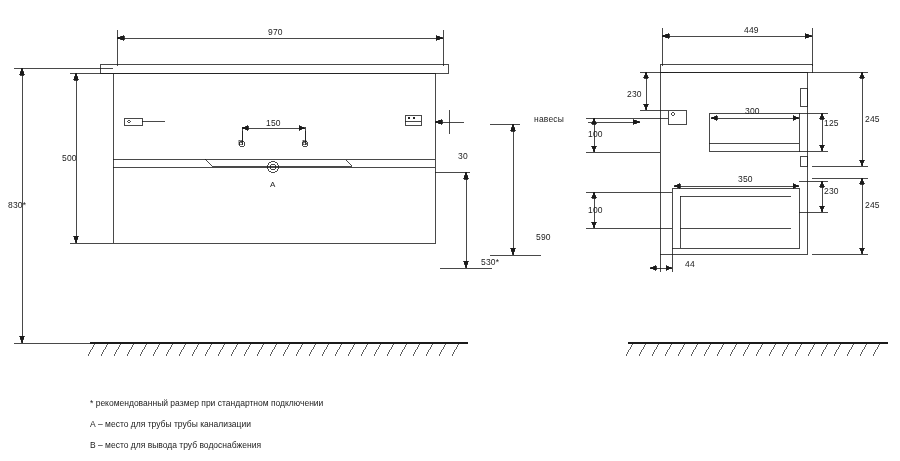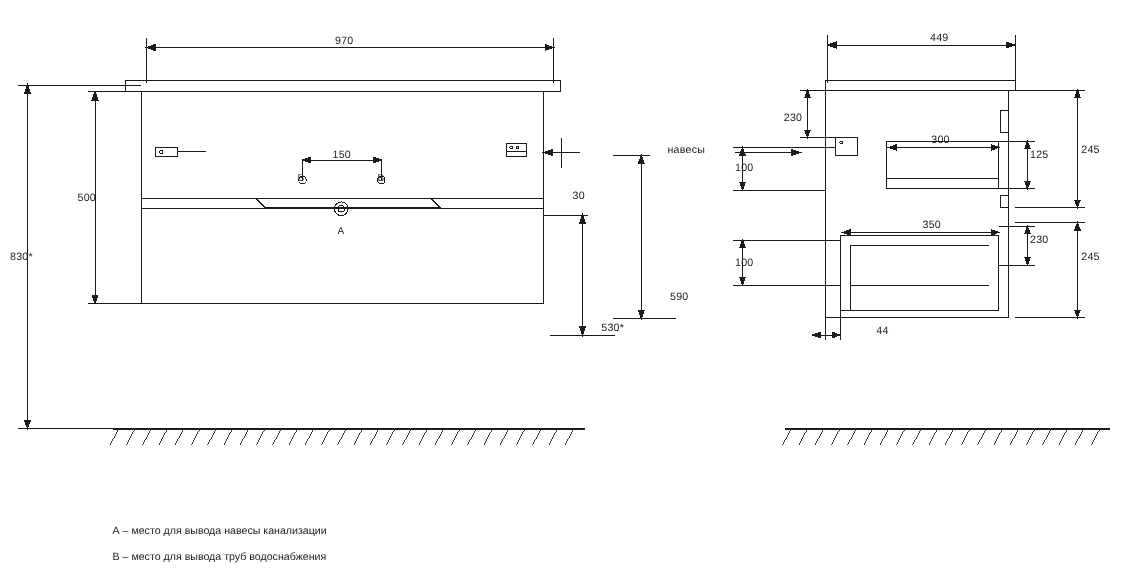--- a/index.html
+++ b/index.html
@@ -258,19 +258,20 @@
   <div class="lbl" style="left:744px;top:25px;">449</div>
   <div class="lbl" style="left:627px;top:89px;">230</div>
   <div class="lbl" style="left:745px;top:106px;">300</div>
   <div class="lbl" style="left:824px;top:118px;">125</div>
   <div class="lbl" style="left:865px;top:114px;">245</div>
   <div class="lbl" style="left:588px;top:129px;">100</div>
   <div class="lbl" style="left:738px;top:174px;">350</div>
   <div class="lbl" style="left:824px;top:186px;">230</div>
   <div class="lbl" style="left:865px;top:200px;">245</div>
   <div class="lbl" style="left:588px;top:205px;">100</div>
-  <div class="lbl" style="left:685px;top:259px;margin-left:16px;">44</div>
+  <div class="lbl" style="left:685px;top:259px;">44</div>
   <div class="lbl" style="left:534px;top:114px;">навесы</div>
 
-  <div class="note" style="left:90px;top:419px;">А – место для вывода навесы канализации</div>
+  <div class="note" style="left:90px;top:398px;">* рекомендованный размер при стандартном подключении</div>
+  <div class="note" style="left:90px;top:419px;">А – место для трубы трубы канализации</div>
   <div class="note" style="left:90px;top:440px;">В – место для вывода труб водоснабжения</div>
 
 </div>
 
 </body></html>

